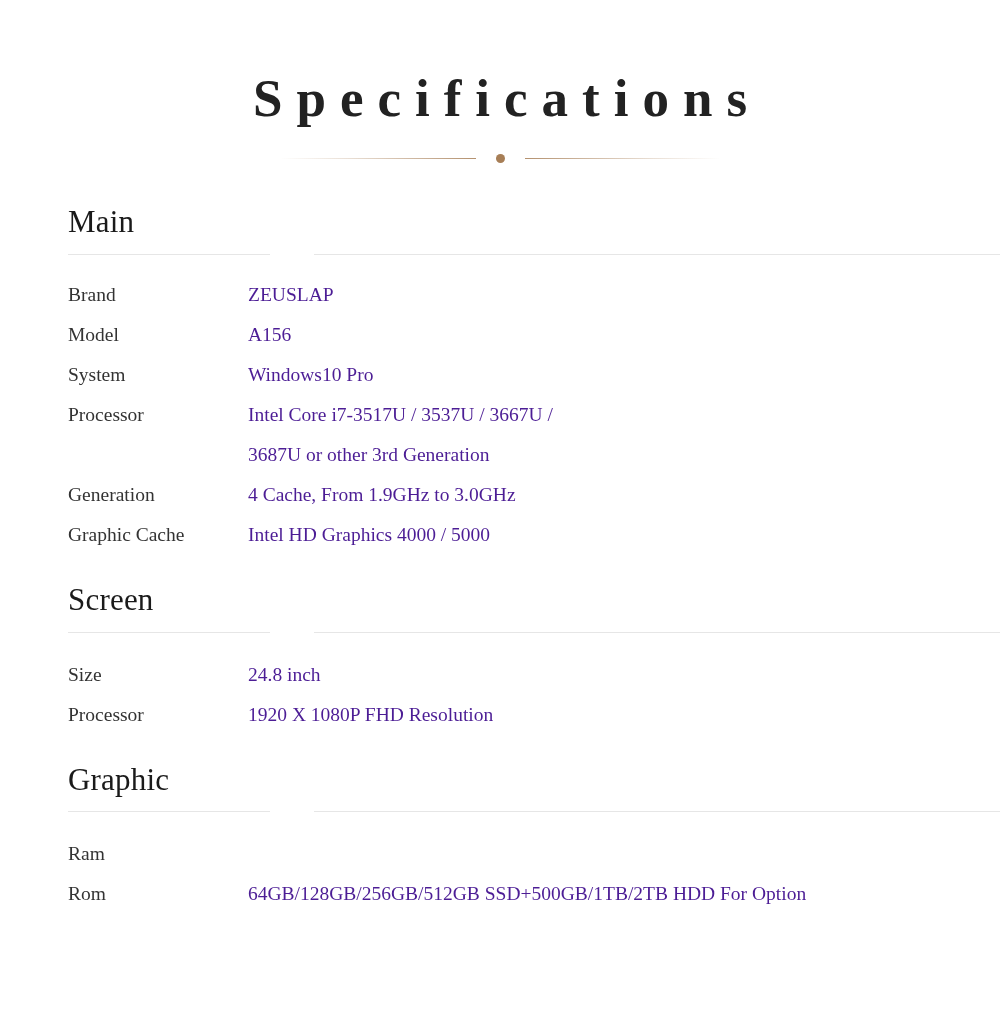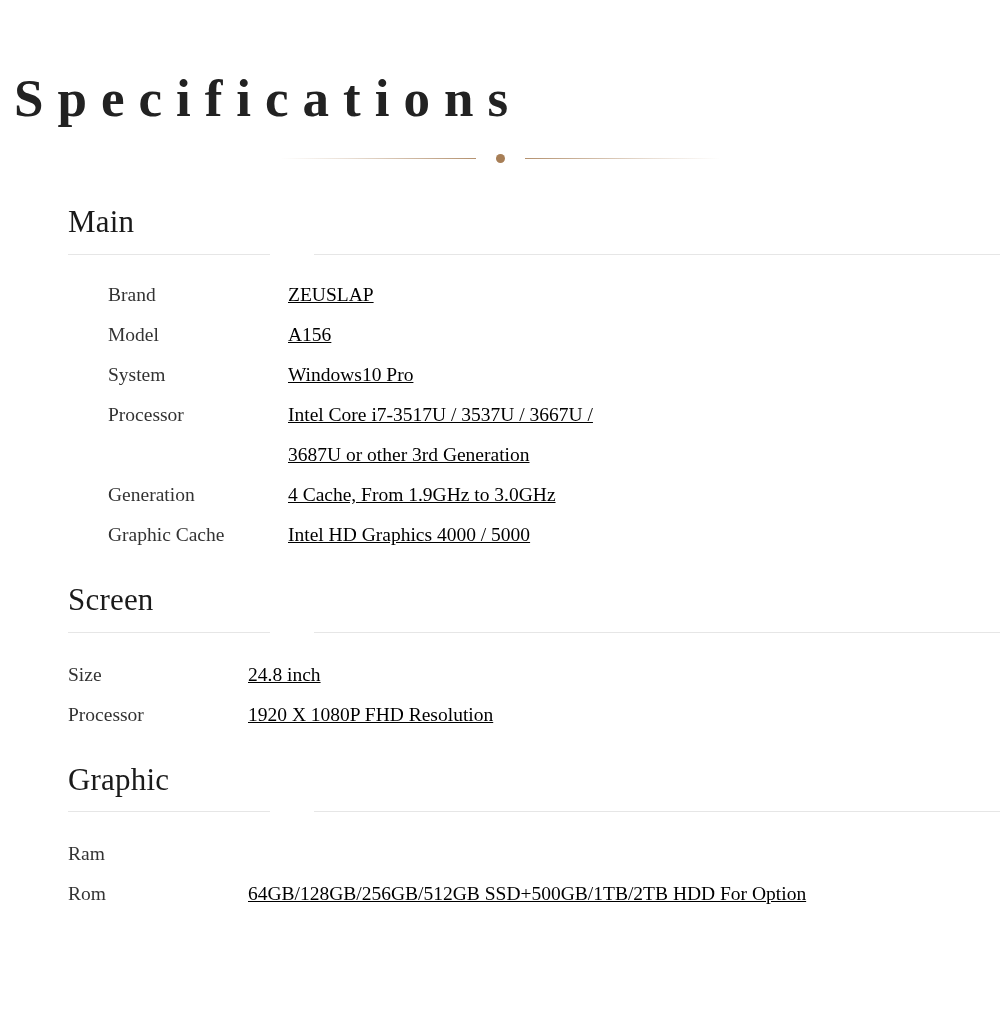--- a/index.html
+++ b/index.html
@@ -19,20 +19,21 @@
   .page {
     width: 1000px;
     height: 1027px;
     position: relative;
     overflow: hidden;
   }
 
   
   .title-block {
     padding-top: 70px;
+    text-align: center;
   }
   .page-title {
     font-family: "Liberation Serif", "DejaVu Serif", serif;
     font-size: 53px;
     font-weight: bold;
     letter-spacing: 14px;
     color: #222222;
     line-height: 1.08;
     margin: 0;
     padding-left: 14px; 
@@ -122,27 +123,26 @@
   .spec-label {
     width: 247px;
     flex: 0 0 247px;
     padding-left: 68px;
     box-sizing: border-box;
     color: #333333;
   }
   .spec-value {
     flex: 1 1 auto;
     padding-left: 1px;
-    color: #000000;
+    color: #4c1d95;
     white-space: pre-line;
-    text-decoration: underline;
-  }
-
-  
-  .section--main .spec-list { margin-top: 20px; padding-left: 40px; }
+  }
+
+  
+  .section--main .spec-list { margin-top: 20px; }
   .section--screen { margin-top: 42px; }
   .section--screen .spec-list { margin-top: 22px; }
   .section--storage { margin-top: 88px; }
   .section--storage .spec-list { margin-top: 22px; }
 </style>
 </head>
 <body>
 
 <div class="page">
 

